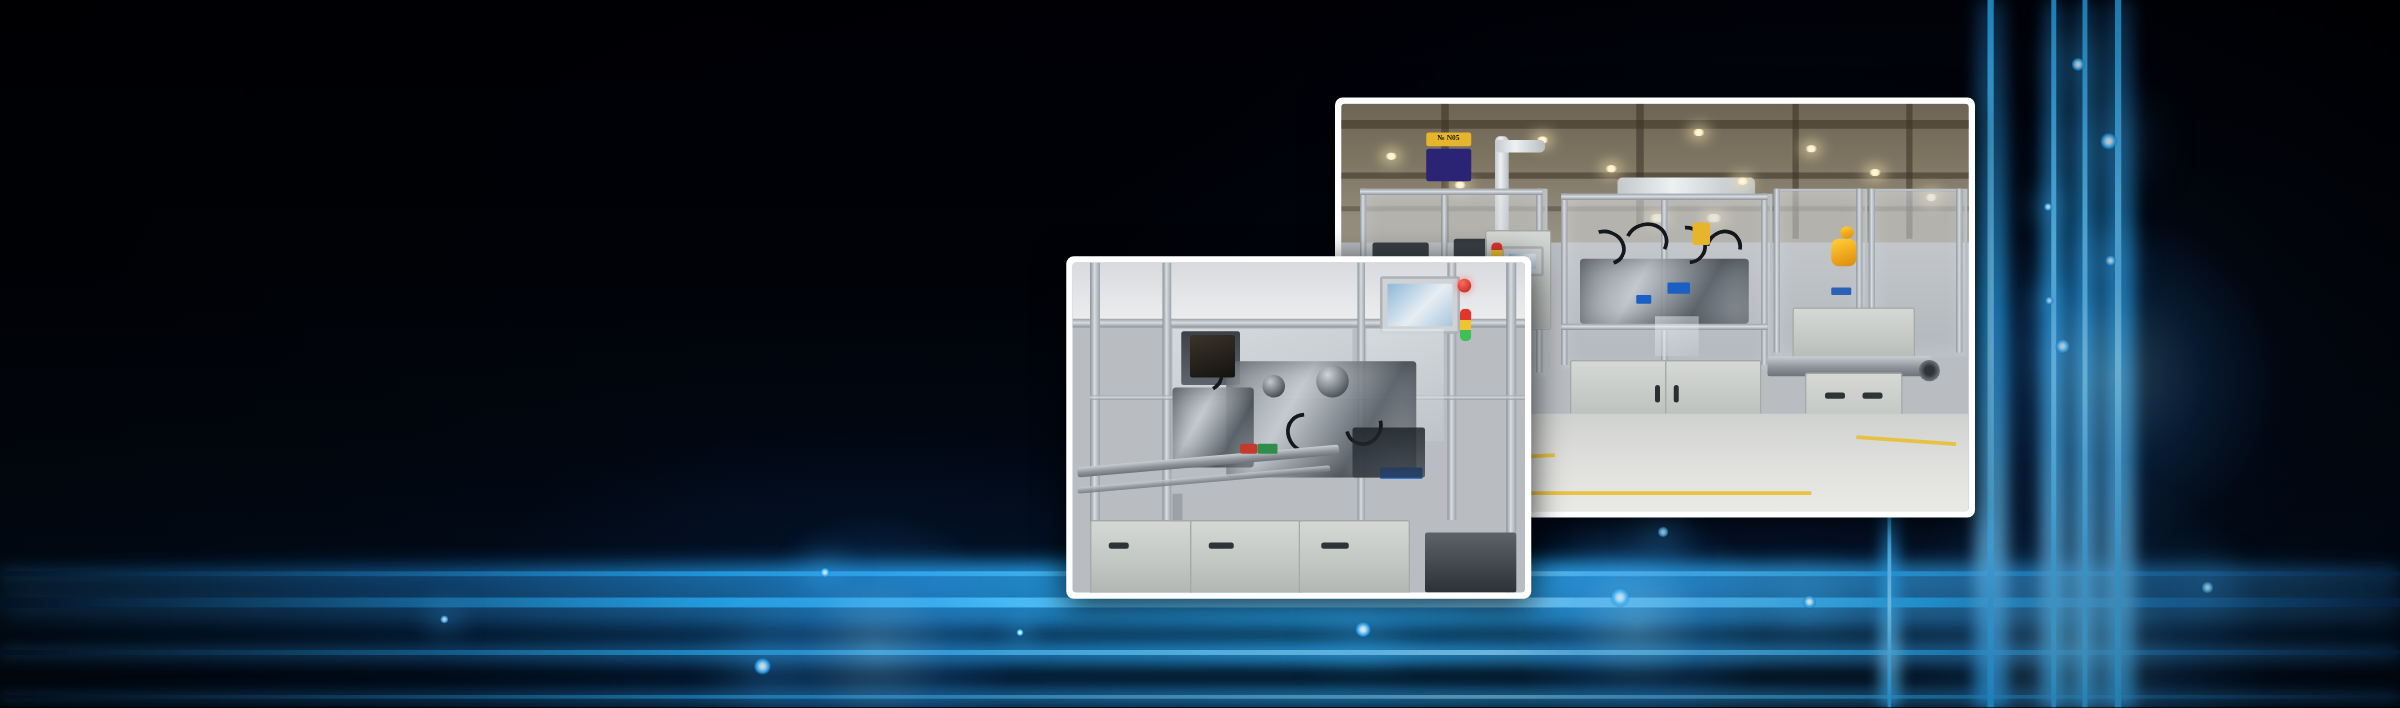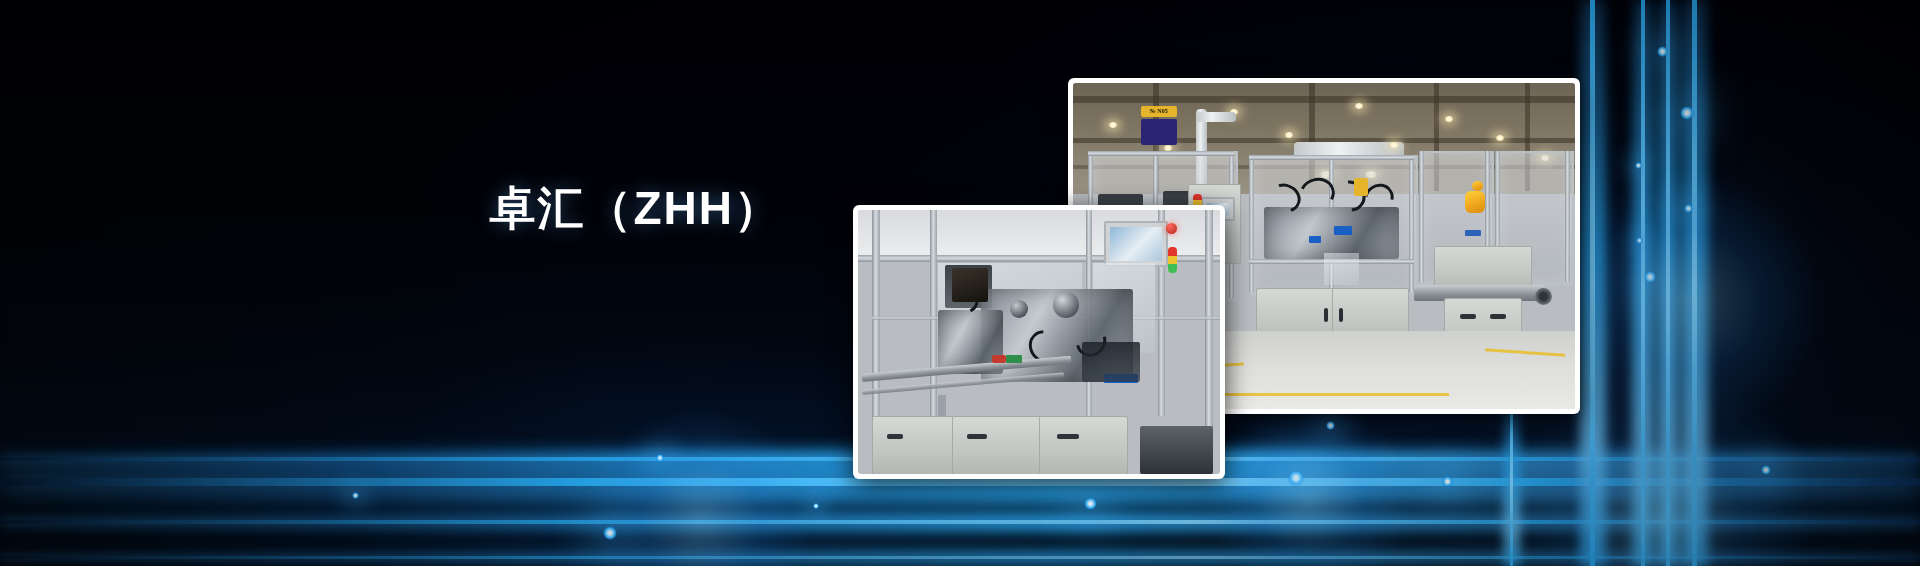--- a/index.html
+++ b/index.html
@@ -252,21 +252,20 @@
       <div class="node" style="left: 1635.5px; top: 236.5px; width: 7px; height: 7px; box-shadow: rgba(70, 180, 255, 0.55) 0px 0px 22.4px 6.3px;"></div>
       <div class="node" style="left: 1644px; top: 271px; width: 12px; height: 12px; box-shadow: rgba(70, 180, 255, 0.55) 0px 0px 38.4px 10.8px;"></div>
       <div class="node" style="left: 1761px; top: 465px; width: 10px; height: 10px; box-shadow: rgba(70, 180, 255, 0.55) 0px 0px 32px 9px;"></div>
       <div class="glowpatch" style="left: 1512px; top: 370px; width: 300px; height: 300px; background: radial-gradient(circle, rgba(140, 215, 255, 0.3) 0%, rgba(40, 140, 230, 0.16) 38%, rgba(10, 50, 110, 0) 72%);"></div>
       <div class="glowpatch" style="left: 1210px; top: 400px; width: 200px; height: 200px; background: radial-gradient(circle, rgba(140, 215, 255, 0.3) 0%, rgba(40, 140, 230, 0.16) 38%, rgba(10, 50, 110, 0) 72%);"></div>
       <div class="glowpatch" style="left: 1560px; top: 170px; width: 260px; height: 260px; background: radial-gradient(circle, rgba(140, 215, 255, 0.3) 0%, rgba(40, 140, 230, 0.16) 38%, rgba(10, 50, 110, 0) 72%);"></div>
       <div class="glowpatch" style="left: 590px; top: 410px; width: 220px; height: 220px; background: radial-gradient(circle, rgba(140, 215, 255, 0.3) 0%, rgba(40, 140, 230, 0.16) 38%, rgba(10, 50, 110, 0) 72%);"></div>
     </div>
 
   <div class="copy">
-    <h1 class="title">卓汇（ZHH）</h1>
   </div>
 
   <div class="photo" id="photo-back">
     <div class="inner">
       <div class="scene">
         <div class="ceiling"></div>
         <div class="beam" style="left:0;top:4%;width:100%;height:7px;"></div>
         <div class="beam" style="left:0;top:17%;width:100%;height:5px;"></div>
         <div class="beam" style="left:0;top:25%;width:100%;height:4px;opacity:.7;"></div>
         <div class="beam" style="left:16%;top:0;width:6px;height:34%;"></div>

